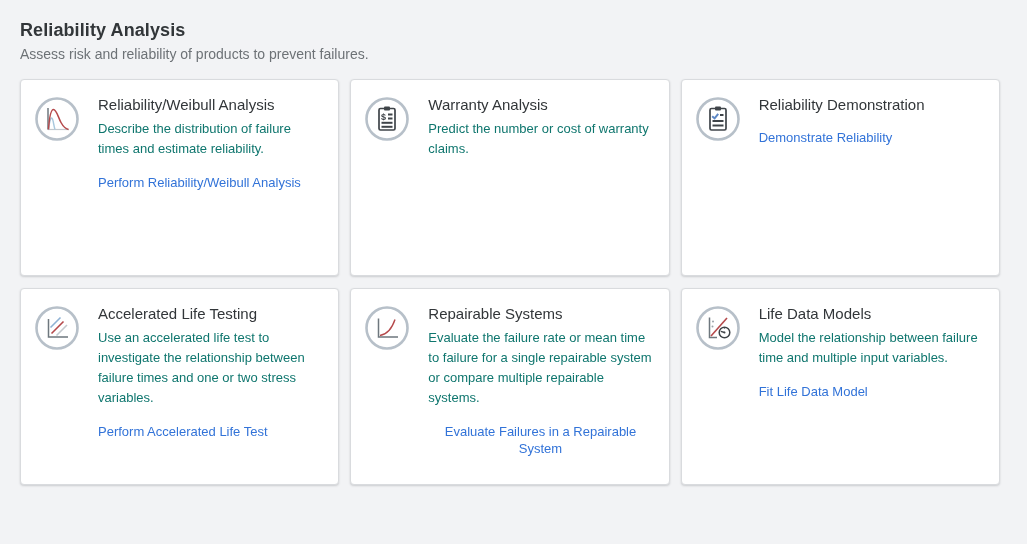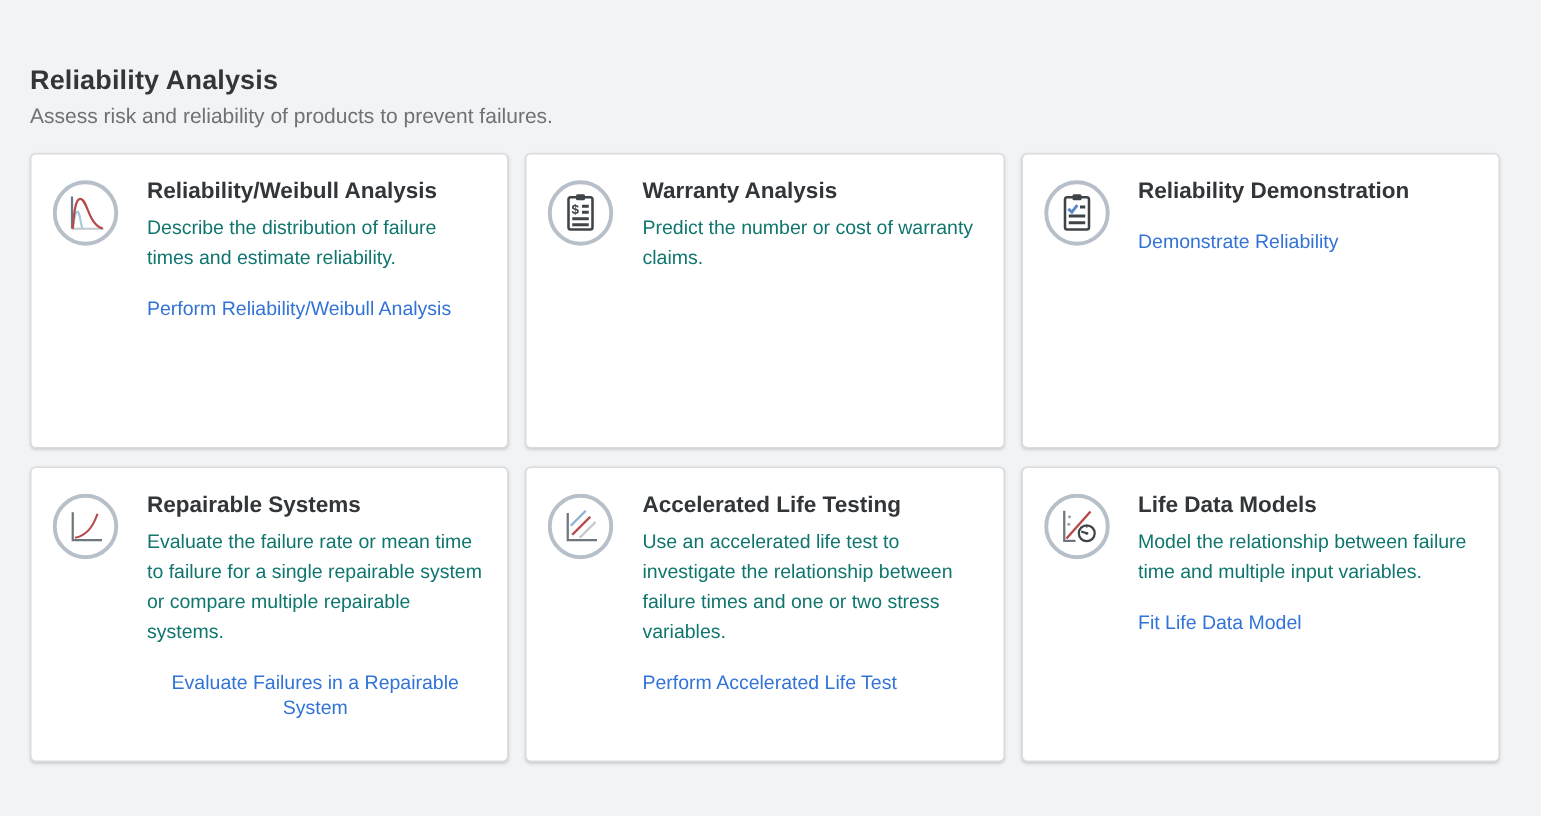--- a/index.html
+++ b/index.html
@@ -4,21 +4,21 @@
 <style>
   * { box-sizing: border-box; }
   html, body { margin: 0; padding: 0; }
   body {
     width: 1027px; height: 544px;
     background: #f2f3f5;
     font-family: "Liberation Sans", sans-serif;
     overflow: hidden;
     color: #333;
   }
-  .page { padding: 36px 27px 0 20px; }
+  .page { padding: 13px 27px 0 20px; }
   .page-title {
     margin: 7px 0 0;
     font-size: 18px;
     font-weight: 700;
     color: #323639;
     letter-spacing: 0.1px;
   }
   .page-subtitle {
     margin: 5px 0 0;
     font-size: 14px;
@@ -43,21 +43,21 @@
   }
   .card-icon {
     flex: 0 0 44px;
     width: 44px; height: 44px;
     margin: 2px 19px 0 -2px;
   }
   .card-body { flex: 1; min-width: 0; }
   .card-title {
     margin: 0;
     font-size: 15px;
-    font-weight: 700;
+    font-weight: 400;
     color: #323639;
     line-height: 19px;
   }
   .card-desc {
     margin: 5px 0 0;
     font-size: 13px;
     color: #0f766e;
     line-height: 20px;
     max-width: 228px;
   }
@@ -134,45 +134,45 @@
       <div class="card-body">
         <h2 class="card-title">Reliability Demonstration</h2>
         <a class="card-link" href="#">Demonstrate Reliability</a>
       </div>
     </div>
 
     <div class="card">
       <span class="card-icon">
         <svg width="44" height="44" viewBox="0 0 44 44">
           <circle cx="22" cy="22" r="20.5" fill="#ffffff" stroke="#b7c0c9" stroke-width="2.6"></circle>
-          <path d="M13.5 12.5 V 31 H 33" stroke="#6e777e" stroke-width="1.5" fill="none"></path>
-          <path d="M15 29.5 C 21 28.5 26.5 24 30 13.5" stroke="#b5494b" stroke-width="1.4" fill="none"></path>
-        </svg>
-      </span>
-      <div class="card-body">
-        <h2 class="card-title">Repairable Systems</h2>
-        <p class="card-desc">Evaluate the failure rate or mean time to failure for a single repairable system or compare multiple repairable systems.</p>
-        <a class="card-link" href="#">Evaluate Failures in a Repairable System</a>
-      </div>
-    </div>
-
-    <div class="card">
-      <span class="card-icon">
-        <svg width="44" height="44" viewBox="0 0 44 44">
-          <circle cx="22" cy="22" r="20.5" fill="#ffffff" stroke="#b7c0c9" stroke-width="2.6"></circle>
           <path d="M13.5 13 V 31 H 33" stroke="#6e777e" stroke-width="1.5" fill="none"></path>
           <line x1="15.5" y1="21.5" x2="25.5" y2="11.5" stroke="#8fb2d4" stroke-width="1.6"></line>
           <line x1="16.5" y1="27.5" x2="28.5" y2="15.5" stroke="#b5494b" stroke-width="1.6"></line>
           <line x1="21.5" y1="29.5" x2="32" y2="19" stroke="#c3c8cd" stroke-width="1.6"></line>
         </svg>
       </span>
       <div class="card-body">
         <h2 class="card-title">Accelerated Life Testing</h2>
         <p class="card-desc">Use an accelerated life test to investigate the relationship between failure times and one or two stress variables.</p>
         <a class="card-link" href="#">Perform Accelerated Life Test</a>
+      </div>
+    </div>
+
+    <div class="card">
+      <span class="card-icon">
+        <svg width="44" height="44" viewBox="0 0 44 44">
+          <circle cx="22" cy="22" r="20.5" fill="#ffffff" stroke="#b7c0c9" stroke-width="2.6"></circle>
+          <path d="M13.5 12.5 V 31 H 33" stroke="#6e777e" stroke-width="1.5" fill="none"></path>
+          <path d="M15 29.5 C 21 28.5 26.5 24 30 13.5" stroke="#b5494b" stroke-width="1.4" fill="none"></path>
+        </svg>
+      </span>
+      <div class="card-body">
+        <h2 class="card-title">Repairable Systems</h2>
+        <p class="card-desc">Evaluate the failure rate or mean time to failure for a single repairable system or compare multiple repairable systems.</p>
+        <a class="card-link" href="#">Evaluate Failures in a Repairable System</a>
       </div>
     </div>
 
     <div class="card">
       <span class="card-icon">
         <svg width="44" height="44" viewBox="0 0 44 44">
           <circle cx="22" cy="22" r="20.5" fill="#ffffff" stroke="#b7c0c9" stroke-width="2.6"></circle>
           <path d="M13.5 11.5 V 31.5 H 21" stroke="#6e777e" stroke-width="1.5" fill="none"></path>
           <circle cx="17" cy="15.5" r="1" fill="#9aa2a9"></circle>
           <circle cx="16.5" cy="20.5" r="1" fill="#9aa2a9"></circle>

